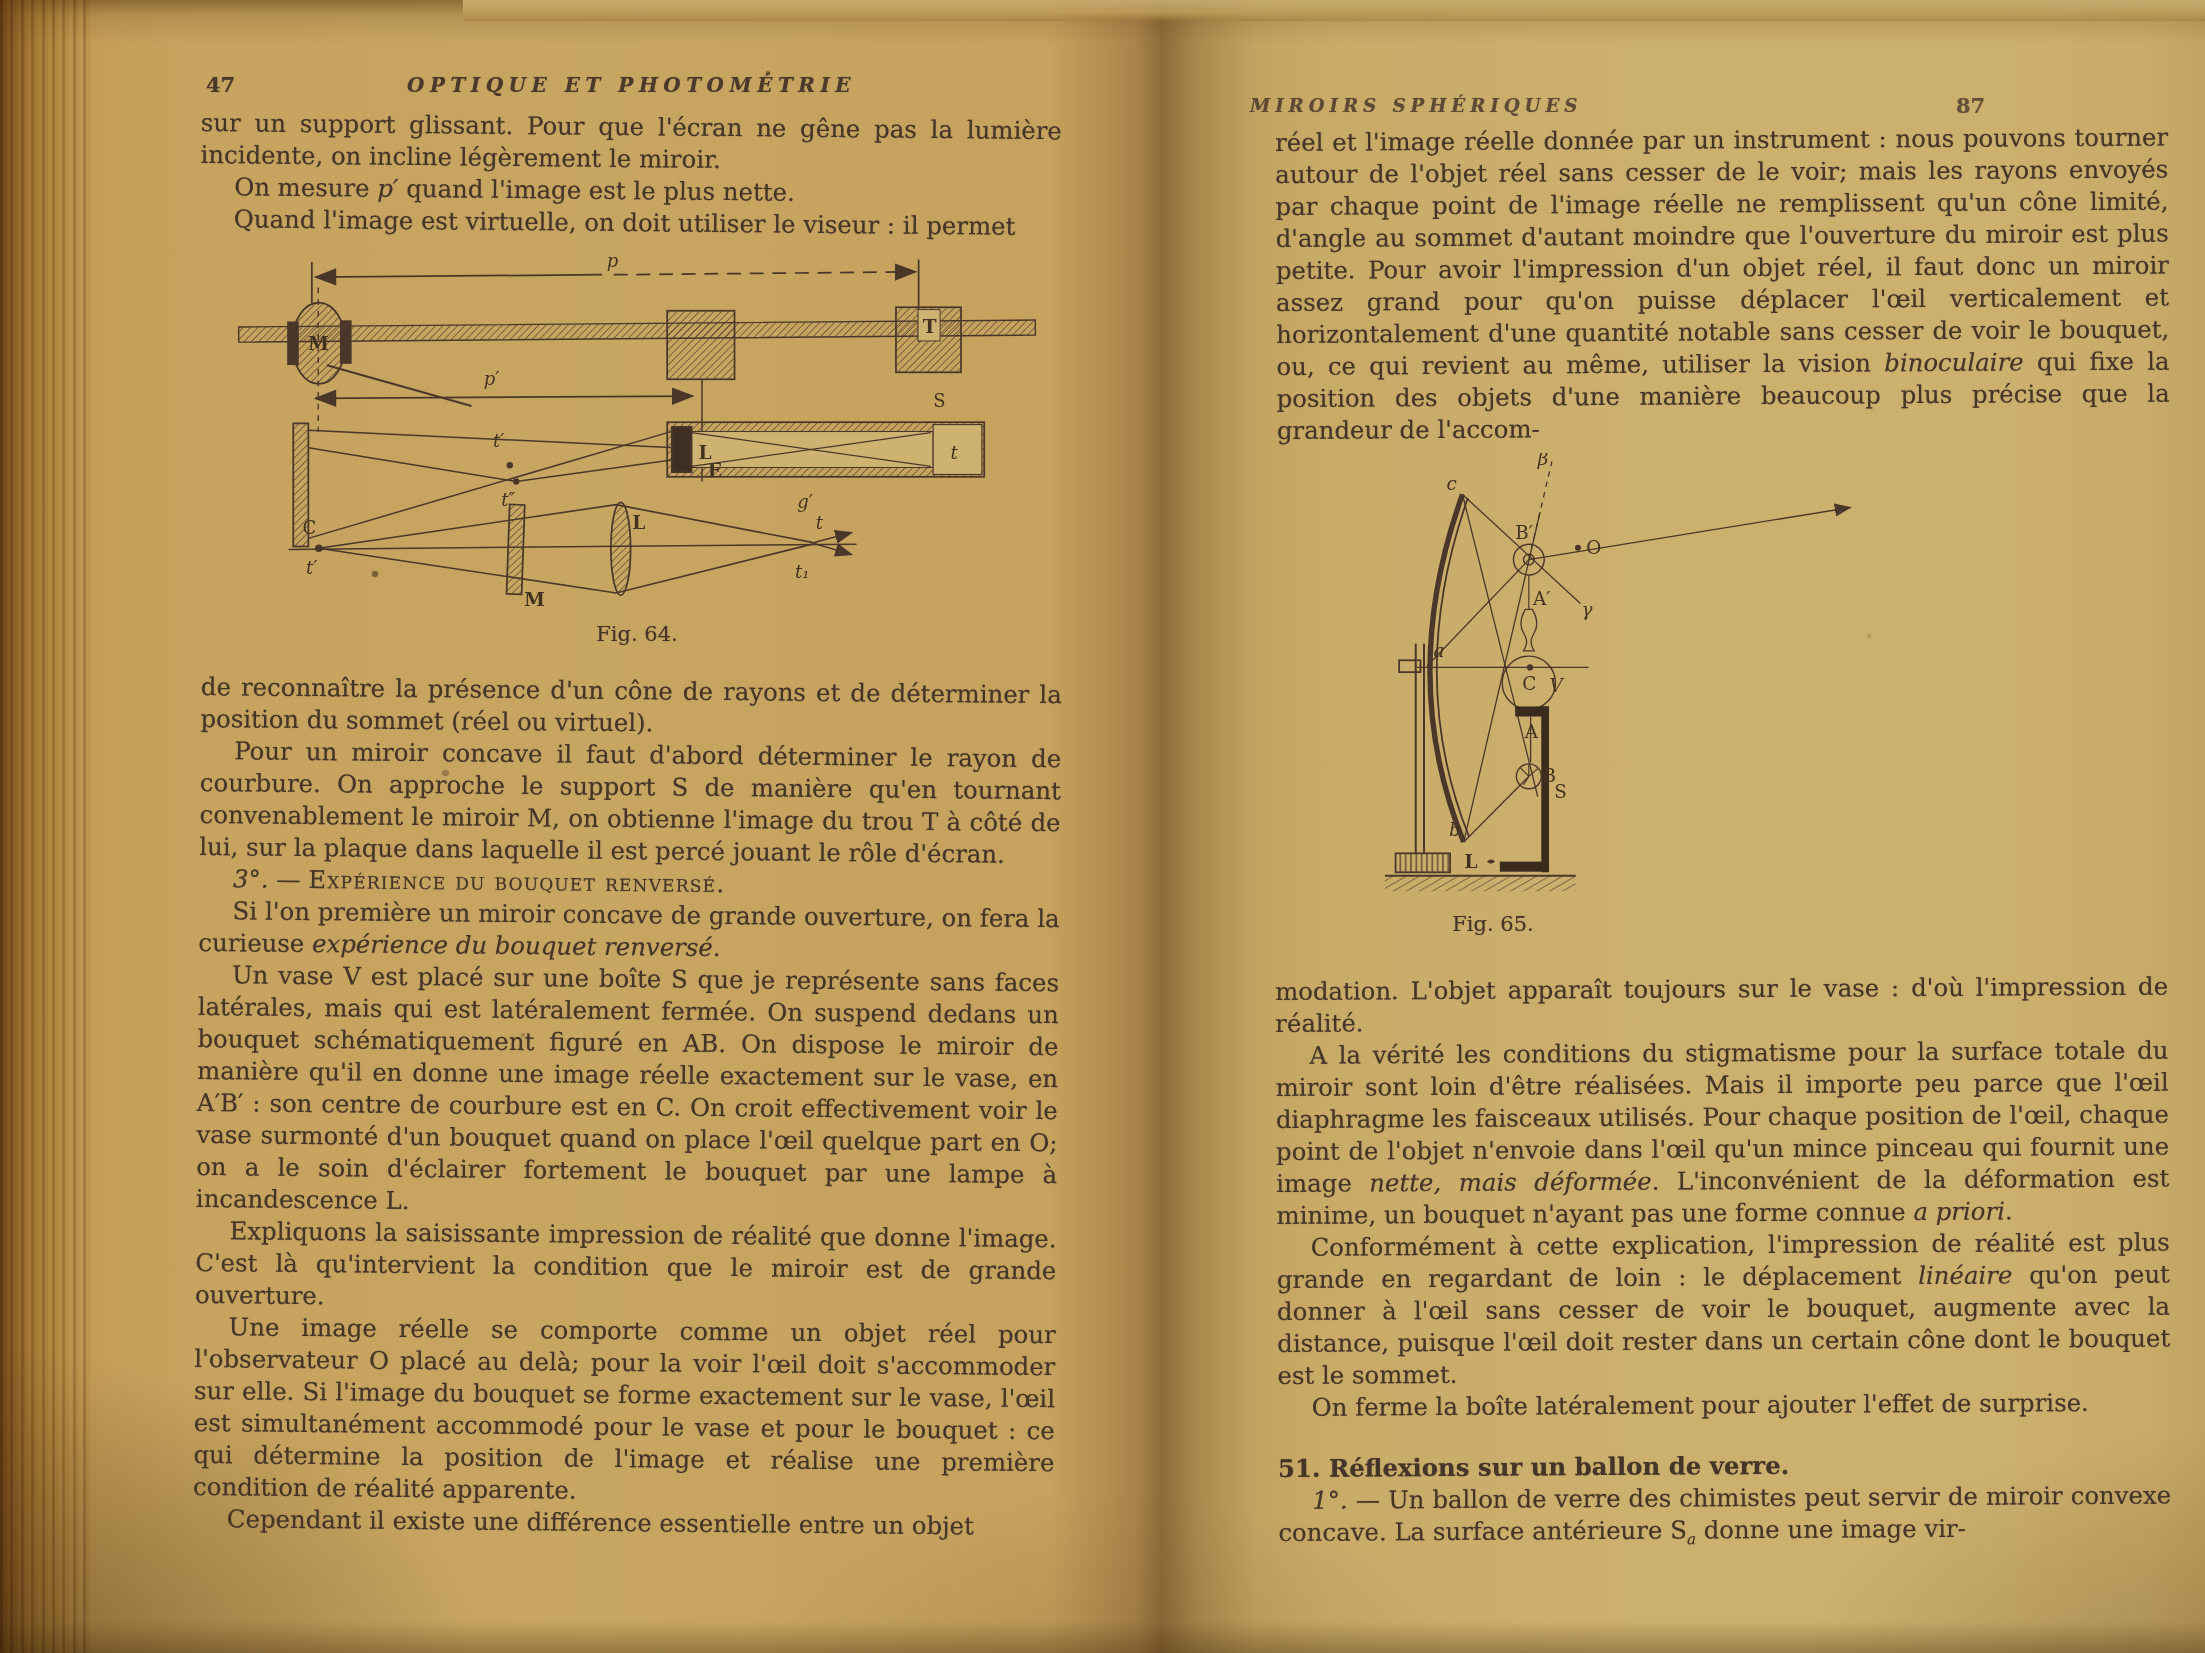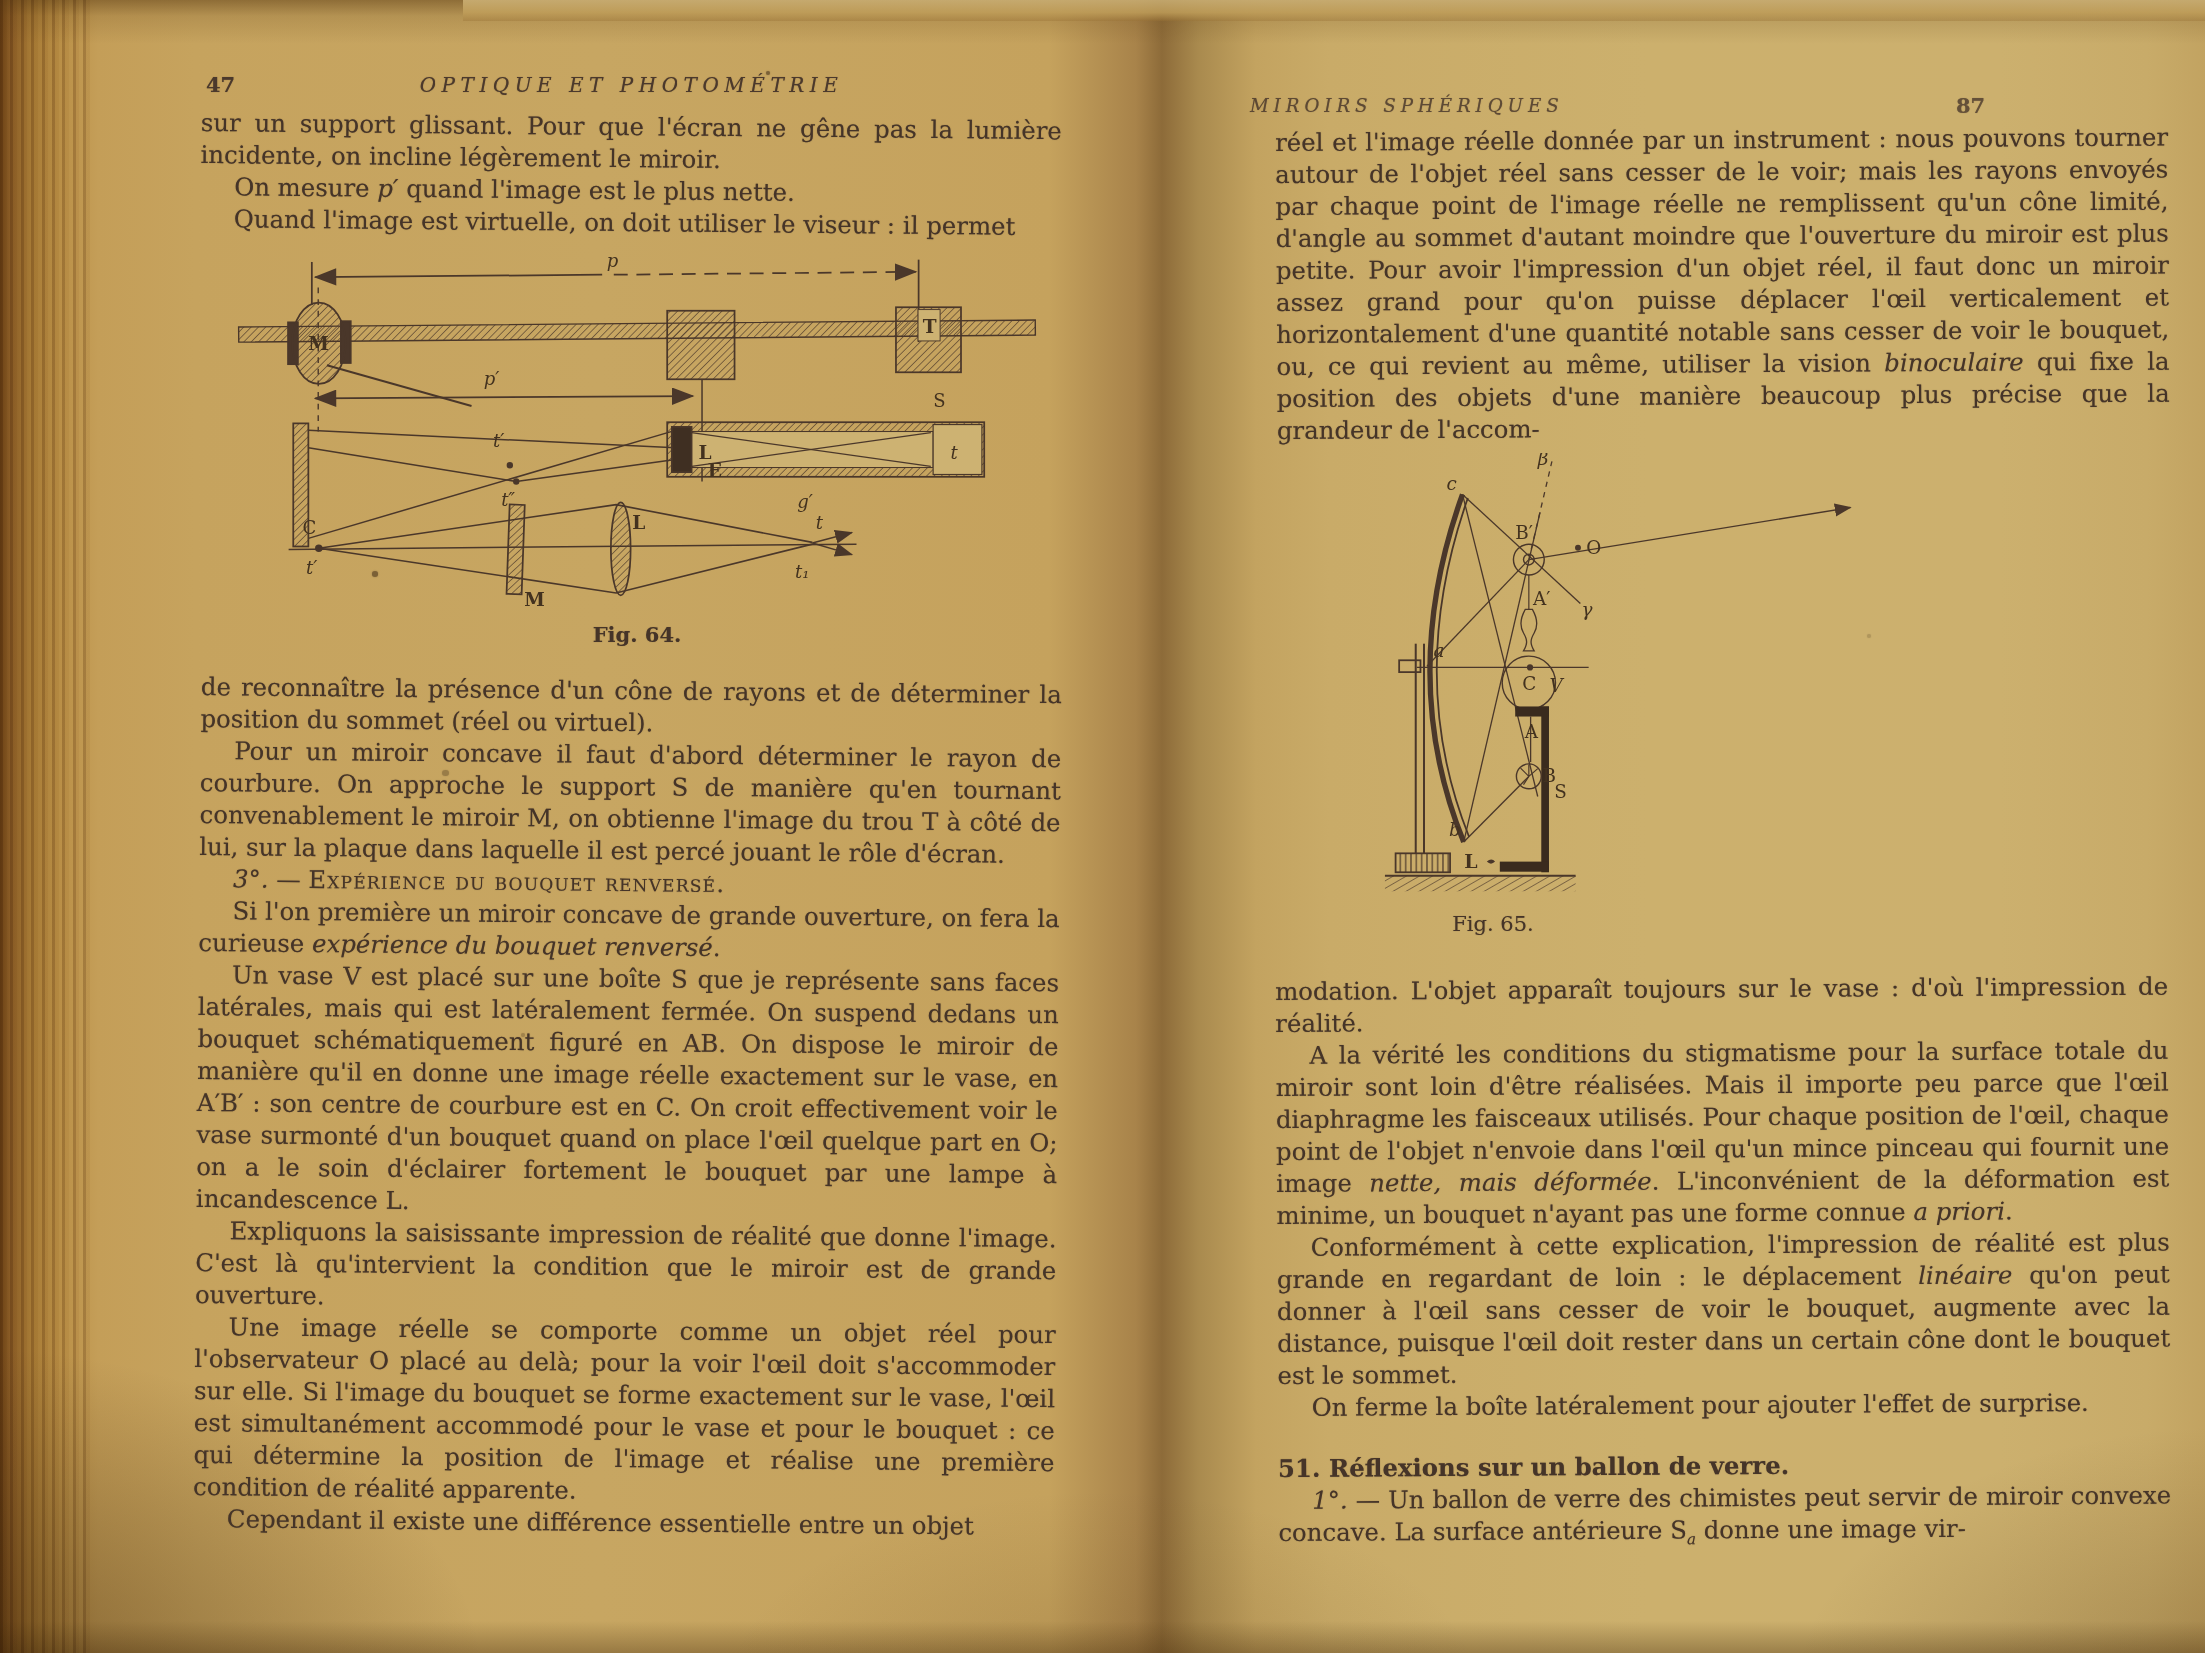--- a/index.html
+++ b/index.html
@@ -39,21 +39,21 @@
   
   .col{position:absolute;color:#453428;}
   .col p{margin:0;text-align:justify;font-size:24.4px;line-height:32px;
     text-shadow:0 0 1px rgba(70,52,38,.55);}
   .indent{text-indent:34px;}
   .it{font-style:italic}
   .sc{font-variant:small-caps;letter-spacing:1.2px}
   .sb{vertical-align:sub;font-size:.62em;font-style:italic}
   .left-col{transform:rotate(.55deg);transform-origin:0 0;}
   .right-col{transform:rotate(-.35deg);transform-origin:0 0;}
-  .running-title{position:absolute;font-style:italic;font-weight:normal;color:#4b392c;
+  .running-title{position:absolute;font-style:italic;font-weight:bold;color:#4b392c;
     text-shadow:0 0 1px rgba(70,52,38,.6);}
   .page-num{position:absolute;font-size:21px;font-weight:bold;color:#4b392c;
     text-shadow:0 0 1px rgba(70,52,38,.6);}
   .fig-caption{position:absolute;text-align:center;font-size:21px;color:#453428;
     text-shadow:0 0 0.9px rgba(70,52,38,.5);}
   .sec-head{font-weight:bold;text-align:center;font-size:24.4px;margin-top:29px !important;}
   
   .fig{position:absolute;}
   svg text{font-family:"DejaVu Serif",serif;fill:#43321f;}
   .flbl{font-size:31px;}
@@ -155,21 +155,21 @@
   <text class="flbl-i" x="1240" y="352">t</text>
   <text class="flbl-i" x="976" y="436">g′</text>
   <text class="flbl" x="124" y="480">C</text>
   <text class="flbl-i" x="130" y="550">t′</text>
   <text class="flbl-b" x="506" y="604">M</text>
   <text class="flbl-b" x="692" y="472">L</text>
   <text class="flbl-i" x="1008" y="472">t</text>
   <text class="flbl-i" x="972" y="556">t₁</text>
 </svg>
 </div>
-<div class="fig-caption" style="left:210px;top:622px;width:854px;font-weight:bold;">Fig. 64.</div>
+<div class="fig-caption" style="left:210px;top:622px;width:854px;">Fig. 64.</div>
 
 <div class="col left-col" style="left:201px;top:671px;width:861px;">
   <p><span>de reconnaître la présence d'un cône de rayons et de déterminer la position du sommet (réel ou virtuel).</span></p>
   <p class="indent"><span>Pour un miroir concave il faut d'abord déterminer le rayon de courbure. On approche le support S de manière qu'en tournant convenablement le miroir M, on obtienne l'image du trou T à côté de lui, sur la plaque dans laquelle il est percé jouant le rôle d'écran.</span></p>
   <p class="indent"><span class="it">3°.</span><span> — </span><span class="sc">Expérience du bouquet renversé.</span></p>
   <p class="indent"><span>Si l'on première un miroir concave de grande ouverture, on fera la curieuse </span><span class="it">expérience du bouquet renversé</span><span>.</span></p>
   <p class="indent"><span>Un vase V est placé sur une boîte S que je représente sans faces latérales, mais qui est latéralement fermée. On suspend dedans un bouquet schématiquement figuré en AB. On dispose le miroir de manière qu'il en donne une image réelle exactement sur le vase, en A′B′ : son centre de courbure est en C. On croit effectivement voir le vase surmonté d'un bouquet quand on place l'œil quelque part en O; on a le soin d'éclairer fortement le bouquet par une lampe à incandescence L.</span></p>
   <p class="indent"><span>Expliquons la saisissante impression de réalité que donne l'image. C'est là qu'intervient la condition que le miroir est de grande ouverture.</span></p>
   <p class="indent"><span>Une image réelle se comporte comme un objet réel pour l'observateur O placé au delà; pour la voir l'œil doit s'accommoder sur elle. Si l'image du bouquet se forme exactement sur le vase, l'œil est simultanément accommodé pour le vase et pour le bouquet : ce qui détermine la position de l'image et réalise une première condition de réalité apparente.</span></p>
   <p class="indent"><span>Cependant il existe une différence essentielle entre un objet</span></p>

